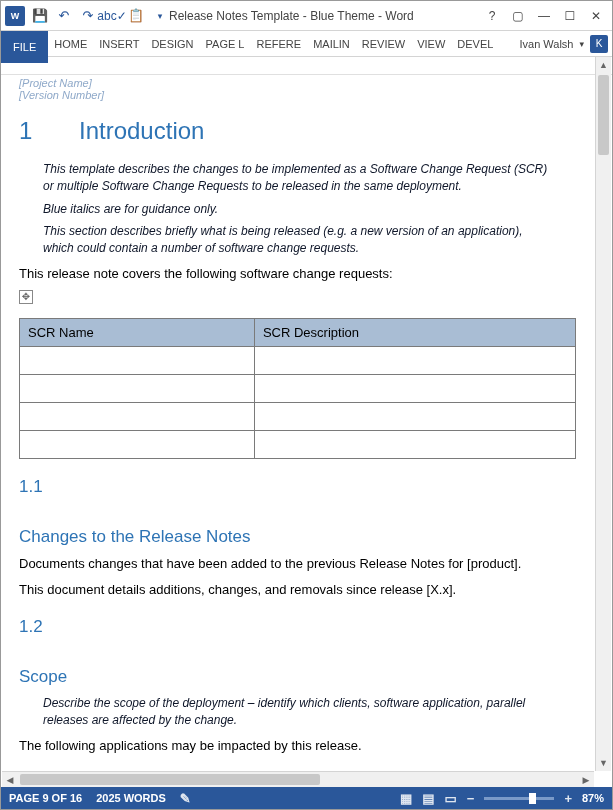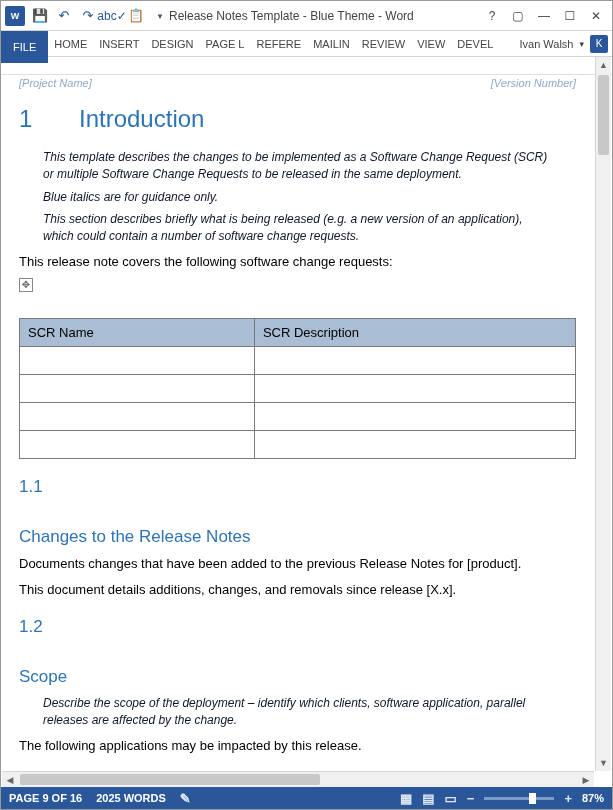--- a/index.html
+++ b/index.html
@@ -15,27 +15,27 @@
 
 .ribbon-tabs { height: 26px; background: #fff; display: flex; align-items: stretch; border-bottom: 1px solid #d4d4d4; font-size: 11px; }
 .file-tab { background: #2a579a; color: #fff; padding: 16px 12px; display: flex; align-items: center; font-size: 11px; }
 .tab { padding: 0 6px; display: flex; align-items: center; color: #444; border-right: 0; cursor: default; }
 .user-area { margin-left: auto; display: flex; align-items: center; gap: 6px; padding-right: 4px; color: #444; }
 .user-badge { width: 18px; height: 18px; background: #2a579a; color: #fff; display: flex; align-items: center; justify-content: center; font-size: 10px; border-radius: 2px; }
 
 .ruler-area { height: 18px; background: #fff; border-bottom: 1px solid #e0e0e0; }
 
 .doc-area { position: absolute; top: 74px; left: 0; right: 18px; bottom: 38px; background: #fff; overflow: hidden; padding: 0 18px; }
-.header-fields { display: flex; justify-content: space-between; color: #8fa9c9; font-size: 11px; margin-top: 2px; font-style: italic; }
+.header-fields { display: flex; justify-content: space-between; color: #8fa9c9; font-size: 11px; margin-top: 2px; font-style: italic; flex-direction: column; }
 .heading1 { color: #2e74b5; font-size: 24px; font-weight: 400; margin: 16px 0; display: flex; gap: 40px; }
 .heading1 .num { width: 20px; }
 .heading2 { color: #2e74b5; font-size: 17px; font-weight: 400; margin: 18px 0 8px; display: flex; gap: 30px; flex-direction: column; }
 .italic-note { color: #0f172a; font-style: italic; font-size: 12px; margin: 6px 22px 6px 24px; line-height: 1.4; }
 .body-text { color: #000; font-size: 13px; margin: 8px 0; line-height: 1.4; }
-.tbl { width: 100%; border-collapse: collapse; margin: 24px 0 12px; }
+.tbl { width: 100%; border-collapse: collapse; margin: 12px 0 12px; }
 .tbl th { background: #a9bdd4; border: 1px solid #7a7a7a; padding: 6px 8px; text-align: left; font-weight: 400; font-size: 13px; }
 .tbl td { border: 1px solid #7a7a7a; height: 28px; }
 .table-handle { width:14px; height:14px; border:1px solid #888; display:inline-flex; align-items:center; justify-content:center; font-size:10px; color:#666; position:relative; top:-2px; }
 
 .vscroll { position: absolute; right: 1px; top: 56px; width: 16px; bottom: 38px; background: #f0f0f0; border-left: 1px solid #d4d4d4; }
 .vscroll .arrow { height: 16px; display:flex; align-items:center; justify-content:center; color:#666; font-size:9px; }
 .vscroll .thumb { position:absolute; top:18px; left:2px; right:2px; height:80px; background:#c8c8c8; border-radius:2px; }
 .hscroll { position:absolute; left:1px; right:18px; bottom:22px; height:16px; background:#f0f0f0; border-top:1px solid #d4d4d4; }
 .hscroll .thumb { position:absolute; left:18px; top:2px; bottom:2px; width:300px; background:#c8c8c8; border-radius:2px; }
 .hscroll .arrow { position:absolute; top:0; width:16px; height:16px; display:flex; align-items:center; justify-content:center; color:#666; font-size:9px; }

